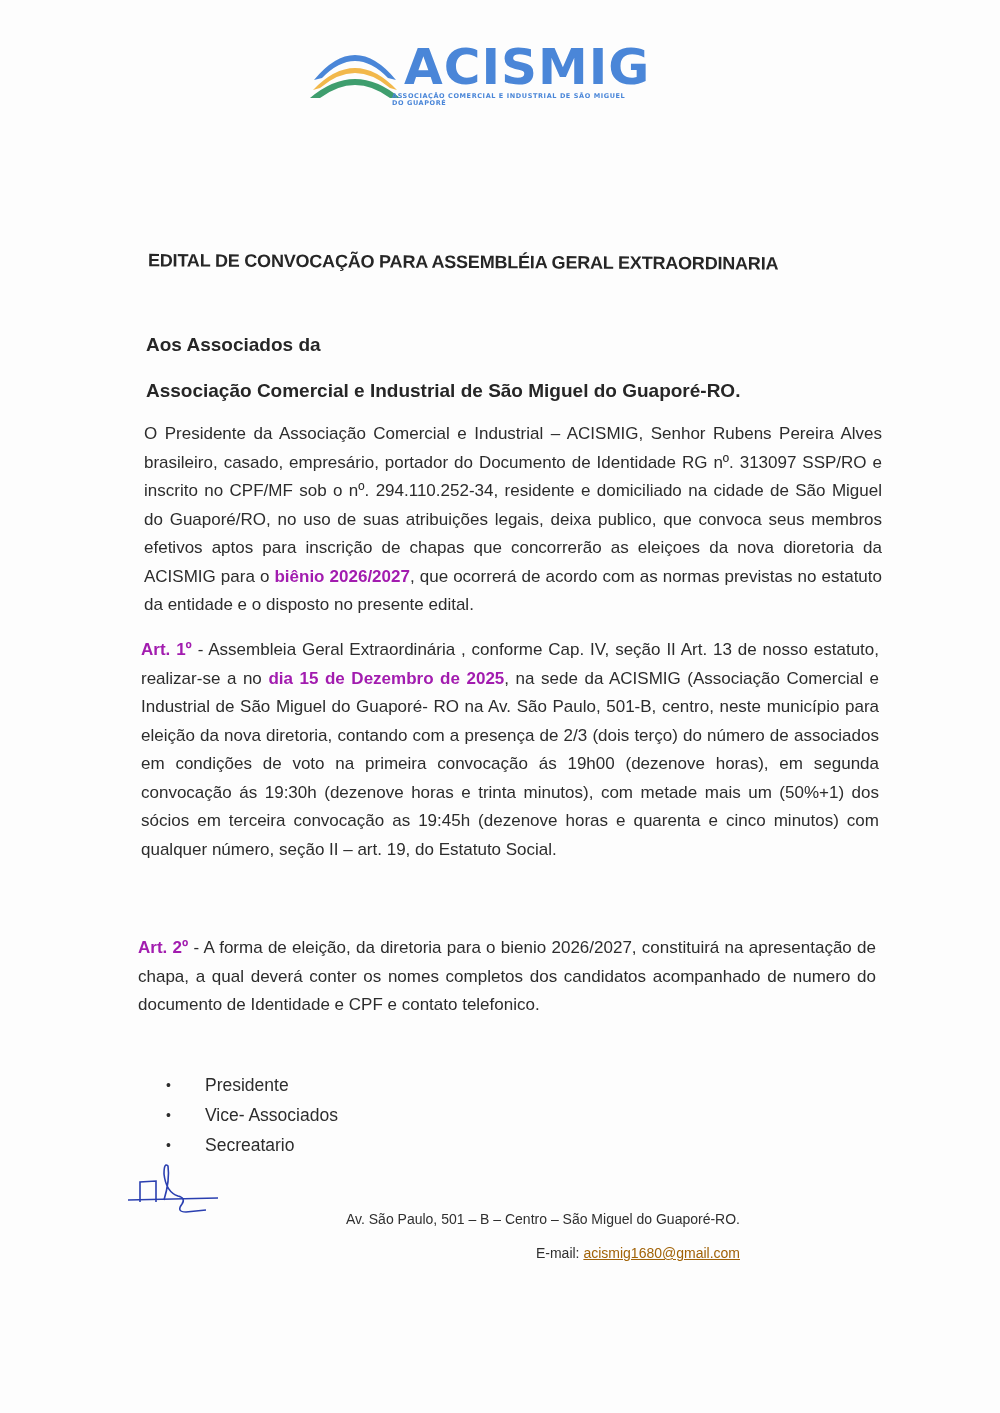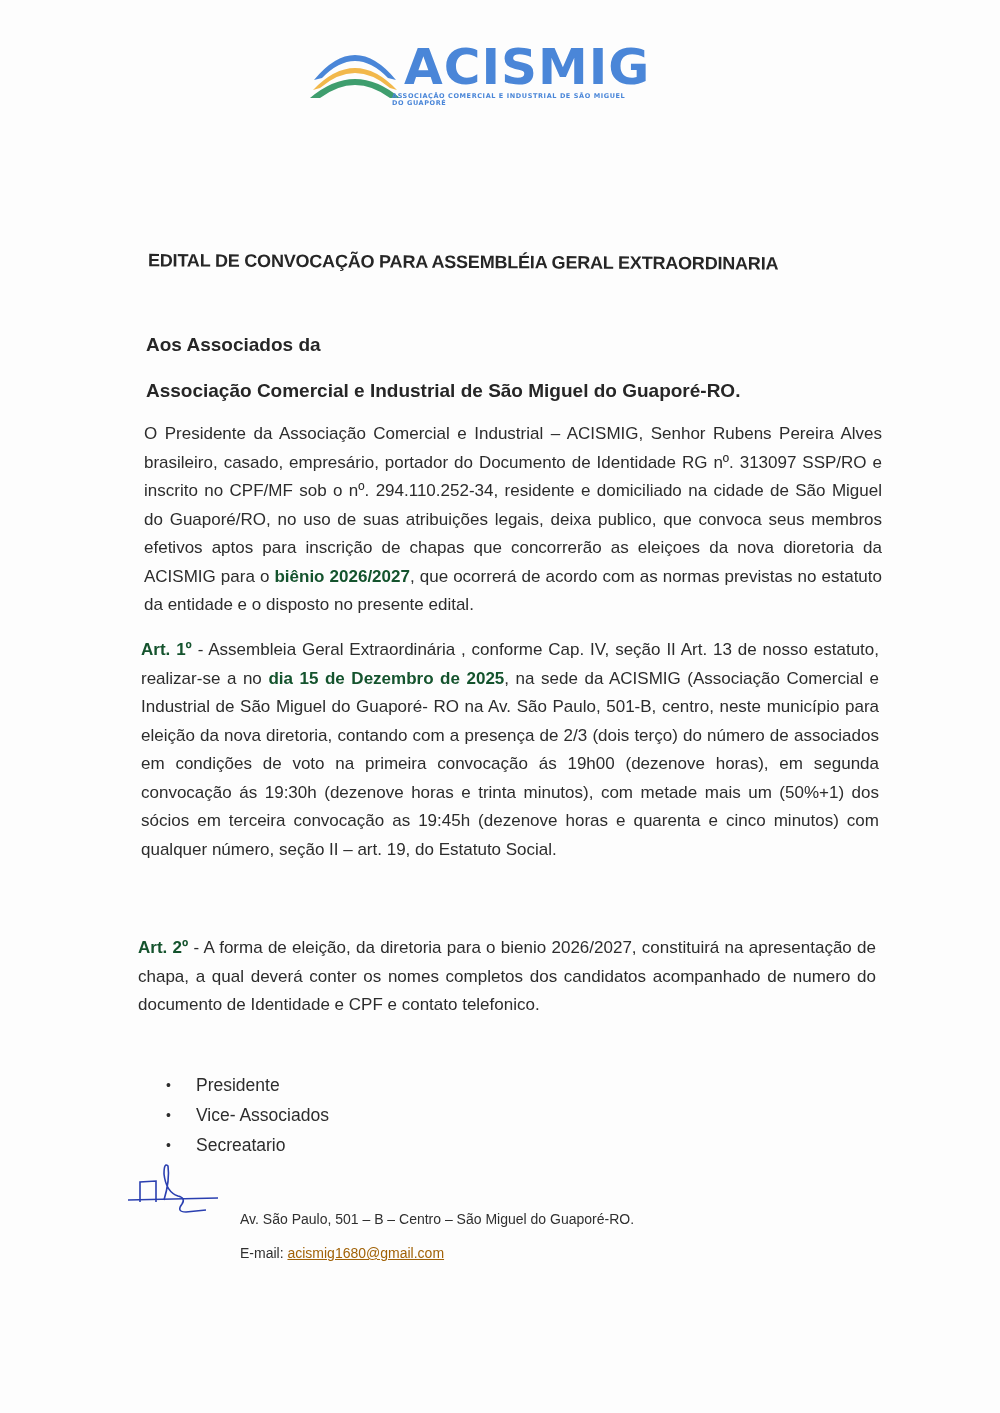--- a/index.html
+++ b/index.html
@@ -21,27 +21,27 @@
     .title {
       position: absolute; left: 148px; top: 252px; font-family: "Liberation Sans", sans-serif;
       font-weight: bold; font-size: 18px; color: #262626; letter-spacing: -0.2px;
       transform: rotate(0.3deg);
     }
     .greet { position: absolute; left: 146px; font-weight: bold; font-size: 19px; color: #262626; }
     .body-text {
       position: absolute; left: 144px; width: 738px; font-size: 17px; line-height: 28.5px;
       text-align: justify; color: #2c2c2c; transform-origin: left top;
     }
-    .body-text b { color: #14532d; }
+    .body-text b { color: #a21caf; }
     .list { position: absolute; left: 160px; top: 1070px; margin: 0; padding: 0; list-style: none; }
     .list li { font-size: 17.5px; line-height: 30px; color: #2c2c2c; display: flex; align-items: center; }
     .list li .bullet { width: 24px; display: inline-block; text-align: left; font-size: 14px; margin-left: 6px; }
-    .list li .txt { margin-left: 6px; }
+    .list li .txt { margin-left: 15px; }
     .signature { position: absolute; left: 126px; top: 1160px; }
-    .footer { position: absolute; left: 240px; width: 500px; text-align: left; font-size: 14px; color: #2f2f2f; }
+    .footer { position: absolute; left: 240px; width: 500px; text-align: right; font-size: 14px; color: #2f2f2f; }
     .footer a { color: #a16207; text-decoration: underline; }
   </style>
 </head>
 <body>
 
 <div class="page">
 
   <div class="logo">
     <svg class="arcs" width="95" height="62" viewBox="0 0 95 62">
       <path d="M6 42 Q47 -8 88 42 L80 40 Q47 6 14 40 Z" fill="#4a86d8"></path>

